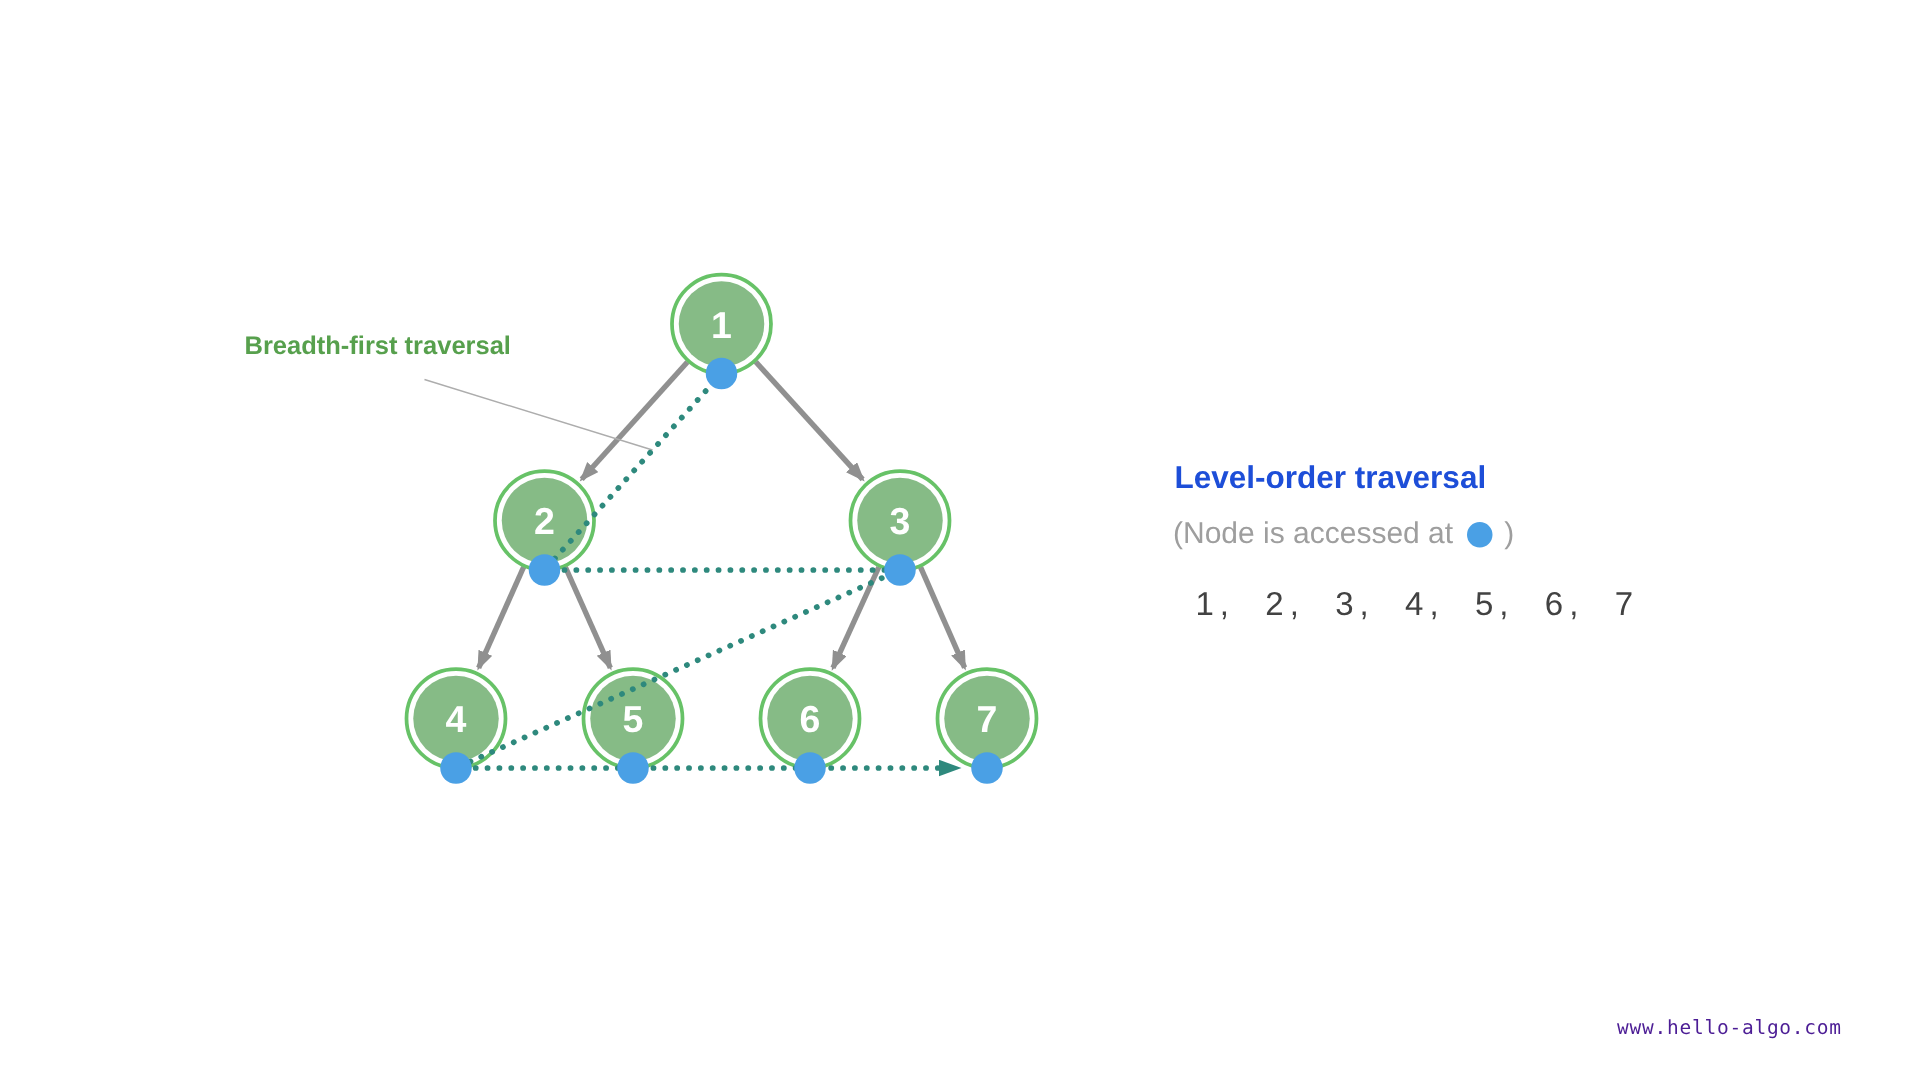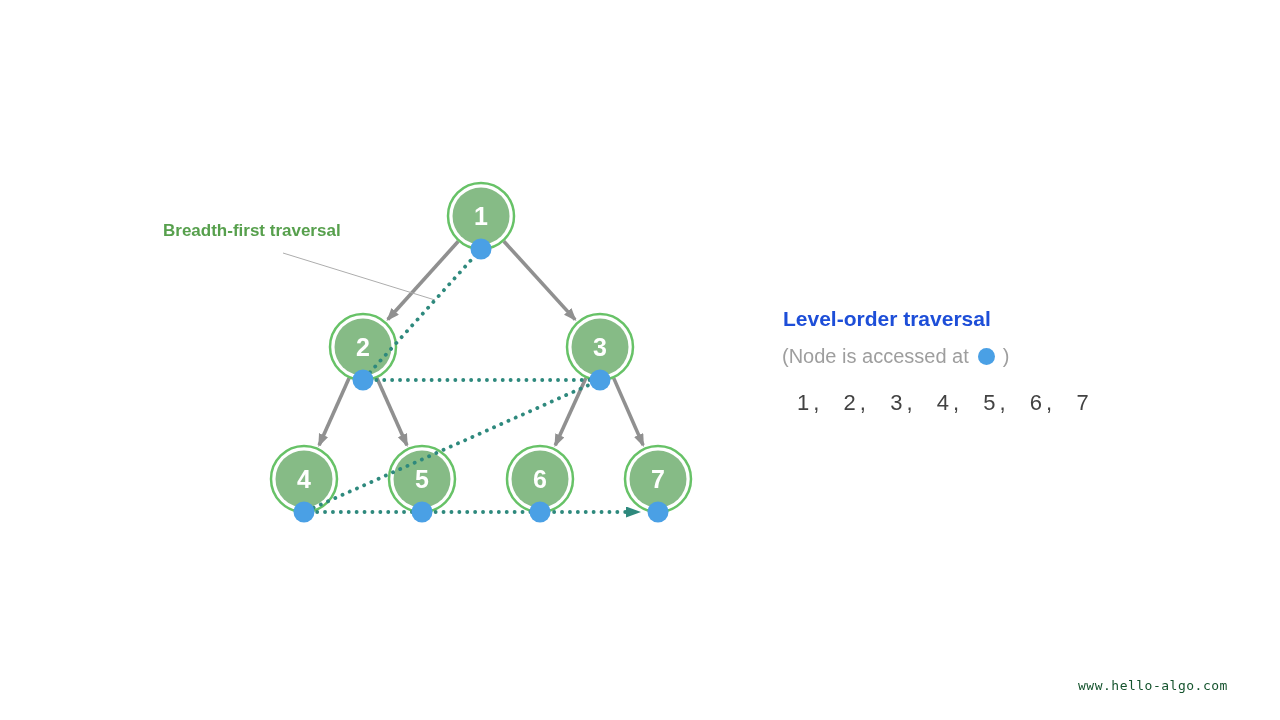--- a/index.html
+++ b/index.html
@@ -62,21 +62,21 @@
     font-size: 22px;
     color: #424242;
     letter-spacing: 4px;
     margin-left: 14px;
   }
   .watermark {
     left: 1078px;
     top: 678px;
     font-family: "DejaVu Sans Mono", monospace;
     font-size: 13px;
-    color: #14532d;
+    color: #4c1d95;
     letter-spacing: 0.5px;
   }
   .node-digit {
     font-family: "Liberation Sans", sans-serif;
     font-size: 25px;
     font-weight: 700;
     fill: #FFFFFF;
   }
 </style>
 </head>

